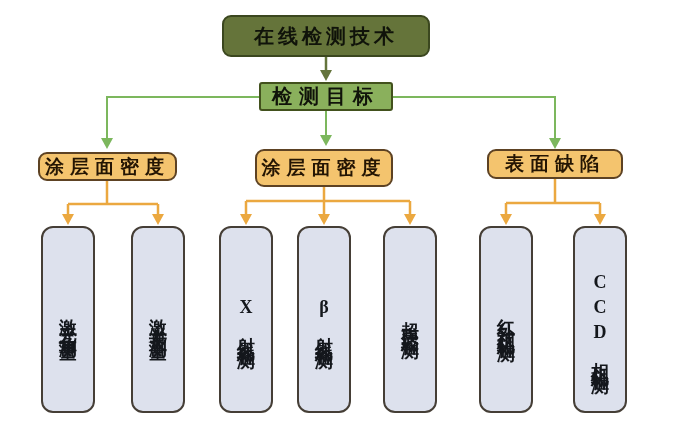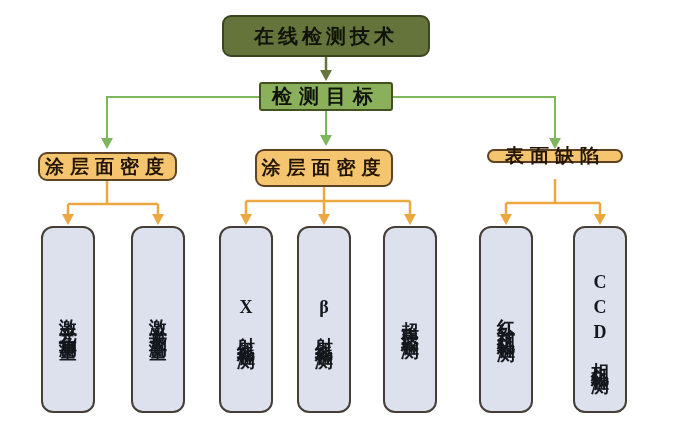--- a/index.html
+++ b/index.html
@@ -88,21 +88,21 @@
     <polygon class="o-arrow" points="500,214 512,214 506,225"></polygon>
     <polygon class="o-arrow" points="594,214 606,214 600,225"></polygon>
   </svg>
 
   <div class="node root-box" style="left:222px;top:15px;width:208px;height:42px;">在线检测技术</div>
 
   <div class="node target-box" style="left:259px;top:82px;width:134px;height:29px;">检测目标</div>
 
   <div class="node cat-box" style="left:38px;top:152px;width:139px;height:29px;">涂层面密度</div>
   <div class="node cat-box" style="left:255px;top:149px;width:138px;height:38px;">涂层面密度</div>
-  <div class="node cat-box" style="left:487px;top:149px;width:136px;height:14px;">表面缺陷</div>
+  <div class="node cat-box" style="left:487px;top:149px;width:136px;height:30px;">表面缺陷</div>
 
   <div class="node leaf-box" style="left:41px;top:226px;width:54px;height:187px;">
     <span class="vtext">激光三角测量</span>
   </div>
   <div class="node leaf-box" style="left:131px;top:226px;width:54px;height:187px;">
     <span class="vtext">激光卡尺测量</span>
   </div>
   <div class="node leaf-box" style="left:219px;top:226px;width:54px;height:187px;">
     <span class="vtext">X射线检测</span>
   </div>

